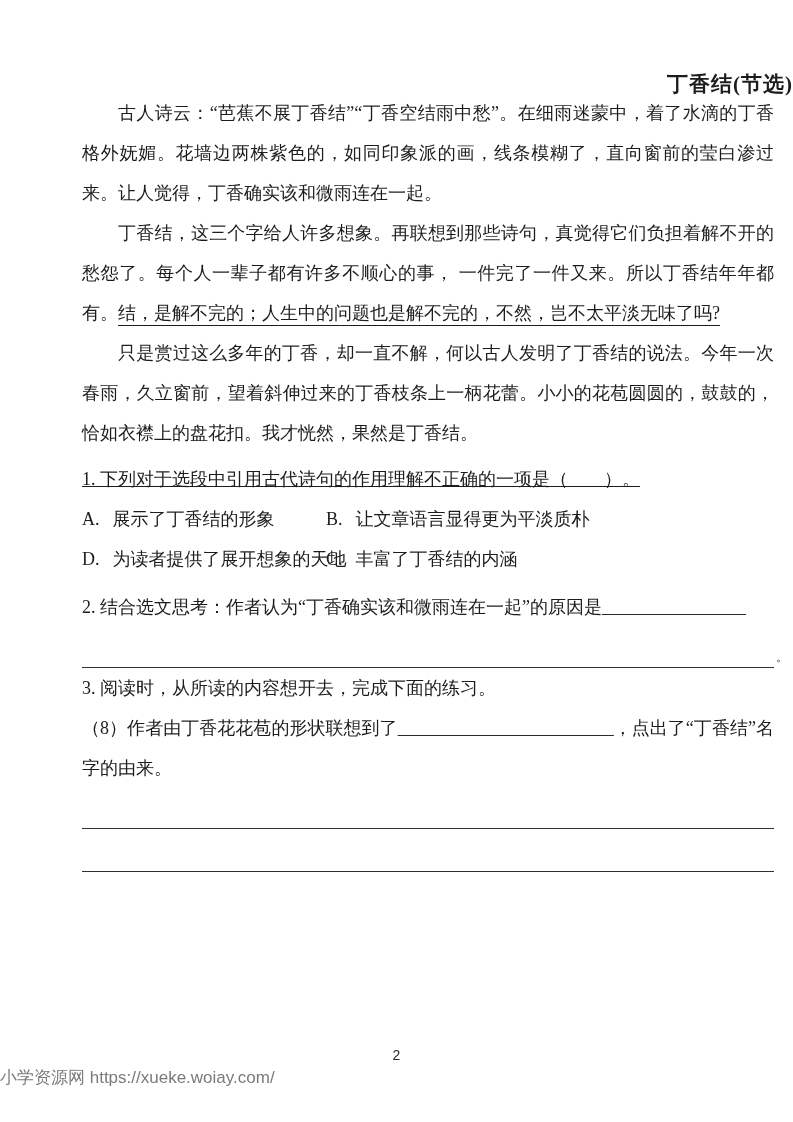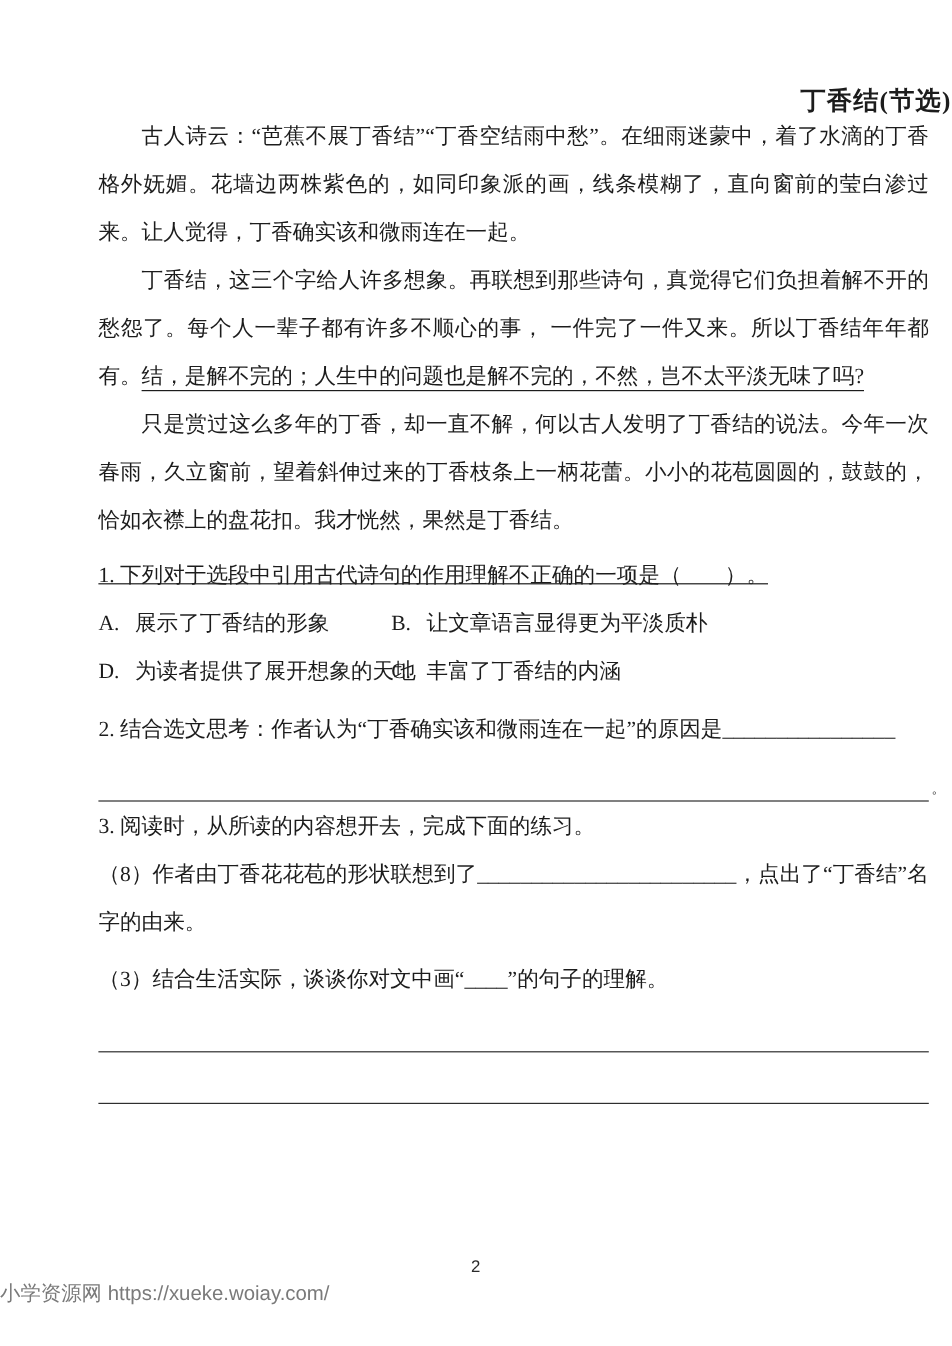--- a/index.html
+++ b/index.html
@@ -124,21 +124,20 @@
 
     <div class="rule-line">
         <span class="rule-end-punct">。</span>
       </div>
 
     <p>3. 阅读时，从所读的内容想开去，完成下面的练习。</p>
 
     <p><span>（8）作者由丁香花花苞的形状联想到了</span><span class="blank">________________________</span><span>，点出了“丁香结”名字的由来。</span></p>
 
 
-    <p class="sub3">（3）结合生活实际，谈谈你对文中画“____”的句子的理解。</p>
 
     <div class="answer-line answer-line-1"></div>
     <div class="answer-line answer-line-2"></div>
 
   </div>
 
   <div class="page-number">2</div>
 
   <div class="site-footer">小学资源网 https://xueke.woiay.com/</div>
 

